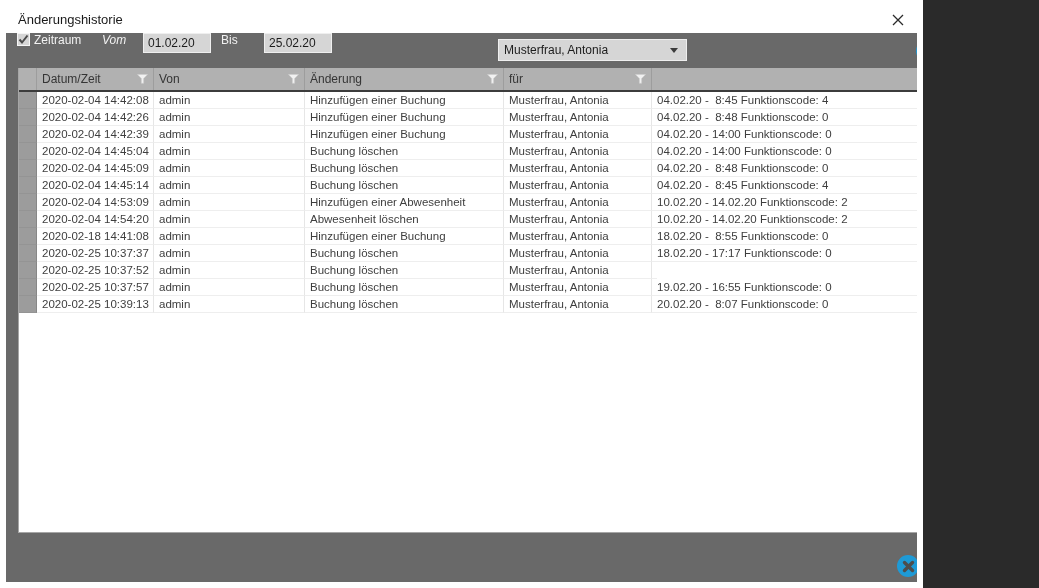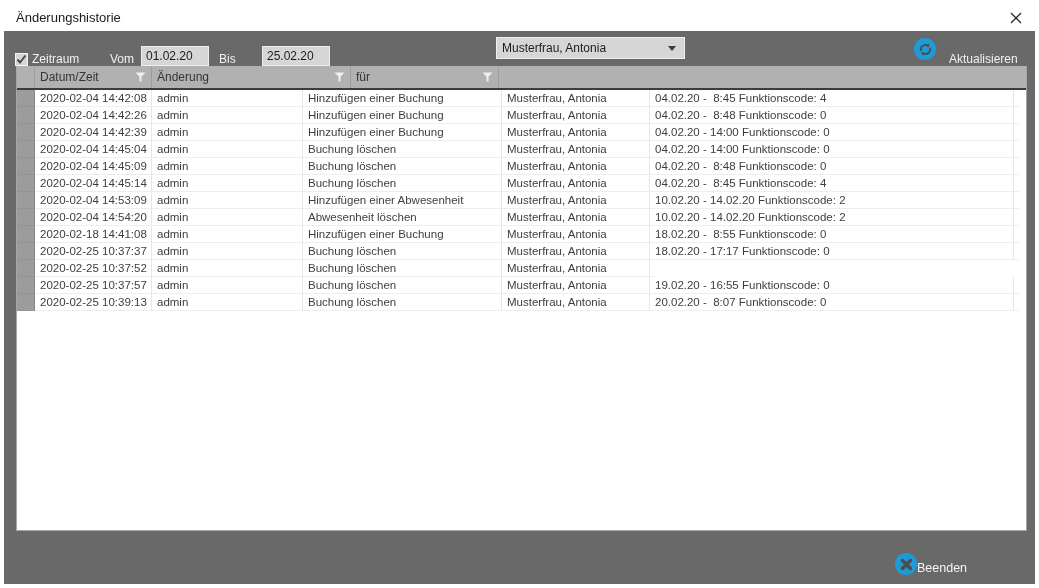--- a/index.html
+++ b/index.html
@@ -1,33 +1,33 @@
 <!DOCTYPE html>
 <html><head>
 <meta charset="utf-8">
 <style>
   * { margin:0; padding:0; box-sizing:border-box; }
   body { font-family: "Liberation Sans", "DejaVu Sans", sans-serif; background:#2a2a2a; }
   .dialog {
-    position:relative; width:1039px; height:588px;
-    background:#696969; border:4px solid #ffffff; overflow:hidden;
+    position:relative; width:923px; height:588px;
+    background:#696969; border:6px solid #ffffff; overflow:hidden;
   }
   
   .titlebar {
     position:absolute; left:0; top:0; right:0; height:27px;
     background:#ffffff; display:flex; align-items:center;
   }
   .title-text { margin-left:12px; font-size:13px; color:#1a1a1a; }
   .close-btn {
     position:absolute; right:8px; top:5px; width:22px; height:18px;
     display:flex; align-items:center; justify-content:center; cursor:pointer;
   }
   
   .toolbar { position:absolute; left:0; top:27px; right:0; height:35px; color:#f2f2f2; font-size:12px; }
-  .tb-abs { position:absolute; top:0; height:35px; display:flex; align-items:flex-end; }
+  .tb-abs { position:absolute; top:0; height:35px; display:flex; align-items:flex-start; }
   .checkbox {
     width:13px; height:13px; background:#d6d6d6; border:1px solid #f5f5f5;
     display:flex; align-items:center; justify-content:center;
   }
   .tb-label { color:#f2f2f2; }
   .tb-input {
     width:68px; height:20px; background:#d6d6d6; border:1px solid #efefef;
     font-family:"Liberation Sans","DejaVu Sans",sans-serif;
     font-size:12px; color:#1c1c1c; padding:0 4px; outline:none;
   }
@@ -99,21 +99,21 @@
     <div class="tb-abs" style="left:11px;">
       <span class="checkbox">
         <svg width="11" height="11" viewBox="0 0 11 11">
           <path d="M1.5 5.5 L4 8.5 L9.5 1.5" stroke="#4a4a4a" stroke-width="2" fill="none"></path>
         </svg>
       </span>
     </div>
     <div class="tb-abs" style="left:28px;">
       <span class="tb-label">Zeitraum</span>
     </div>
-    <div class="tb-abs" style="left:106px;">
+    <div class="tb-abs" style="left:96px;font-style:italic;">
       <span class="tb-label">Vom</span>
     </div>
     <div class="tb-abs" style="left:137px;">
       <input class="tb-input" value="01.02.20" style="">
     </div>
     <div class="tb-abs" style="left:215px;">
       <span class="tb-label">Bis</span>
     </div>
     <div class="tb-abs" style="left:244px;padding-left:14px;">
       <input class="tb-input" value="25.02.20" style="">
@@ -139,20 +139,26 @@
 
   <div class="table-area">
     <div class="thead">
         <div class="hcorner"></div>
         <div class="hcell c0">
           <span>Datum/Zeit</span>
           <span class="funnel"><svg width="11" height="10" viewBox="0 0 11 10">
               <path d="M0.5 0.5 H10.5 L6.6 4.6 V9.3 L4.4 9.3 V4.6 Z" fill="#f1f1f1" stroke="#cfcfcf" stroke-width="0.6"></path>
             </svg></span>
         </div>
+        <div class="hcell c1">
+          <span>Von</span>
+          <span class="funnel"><svg width="11" height="10" viewBox="0 0 11 10">
+              <path d="M0.5 0.5 H10.5 L6.6 4.6 V9.3 L4.4 9.3 V4.6 Z" fill="#f1f1f1" stroke="#cfcfcf" stroke-width="0.6"></path>
+            </svg></span>
+        </div>
         <div class="hcell c2">
           <span>Änderung</span>
           <span class="funnel"><svg width="11" height="10" viewBox="0 0 11 10">
               <path d="M0.5 0.5 H10.5 L6.6 4.6 V9.3 L4.4 9.3 V4.6 Z" fill="#f1f1f1" stroke="#cfcfcf" stroke-width="0.6"></path>
             </svg></span>
         </div>
         <div class="hcell c3">
           <span>für</span>
           <span class="funnel"><svg width="11" height="10" viewBox="0 0 11 10">
               <path d="M0.5 0.5 H10.5 L6.6 4.6 V9.3 L4.4 9.3 V4.6 Z" fill="#f1f1f1" stroke="#cfcfcf" stroke-width="0.6"></path>

